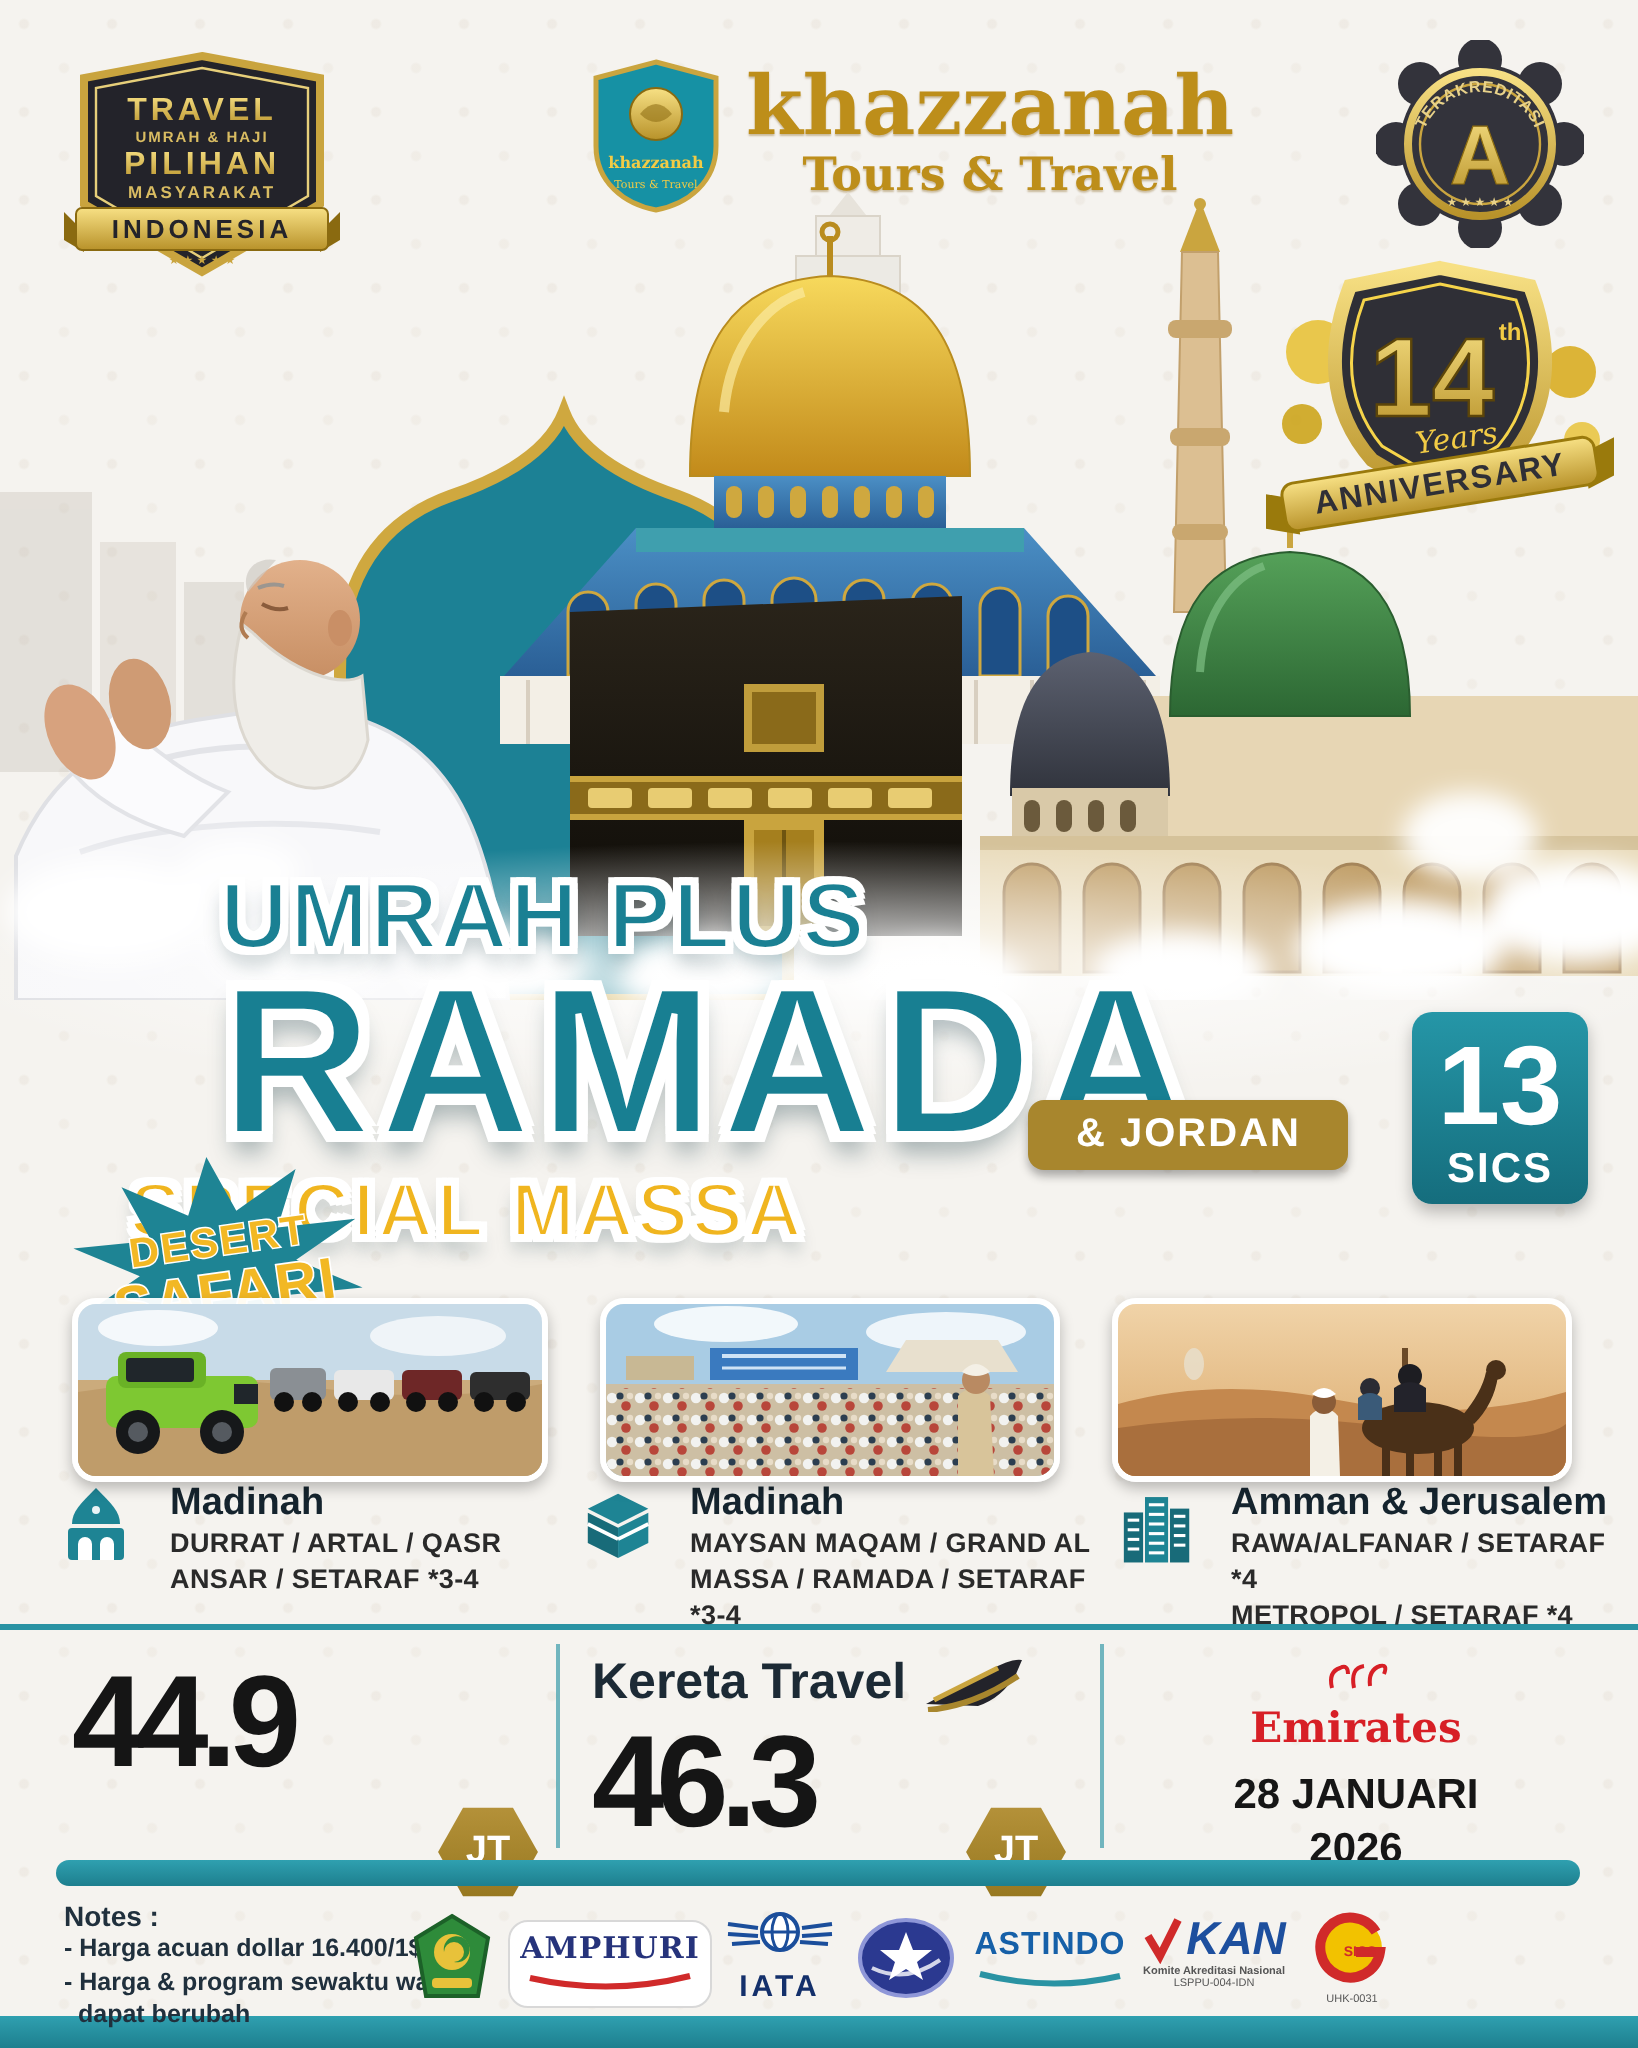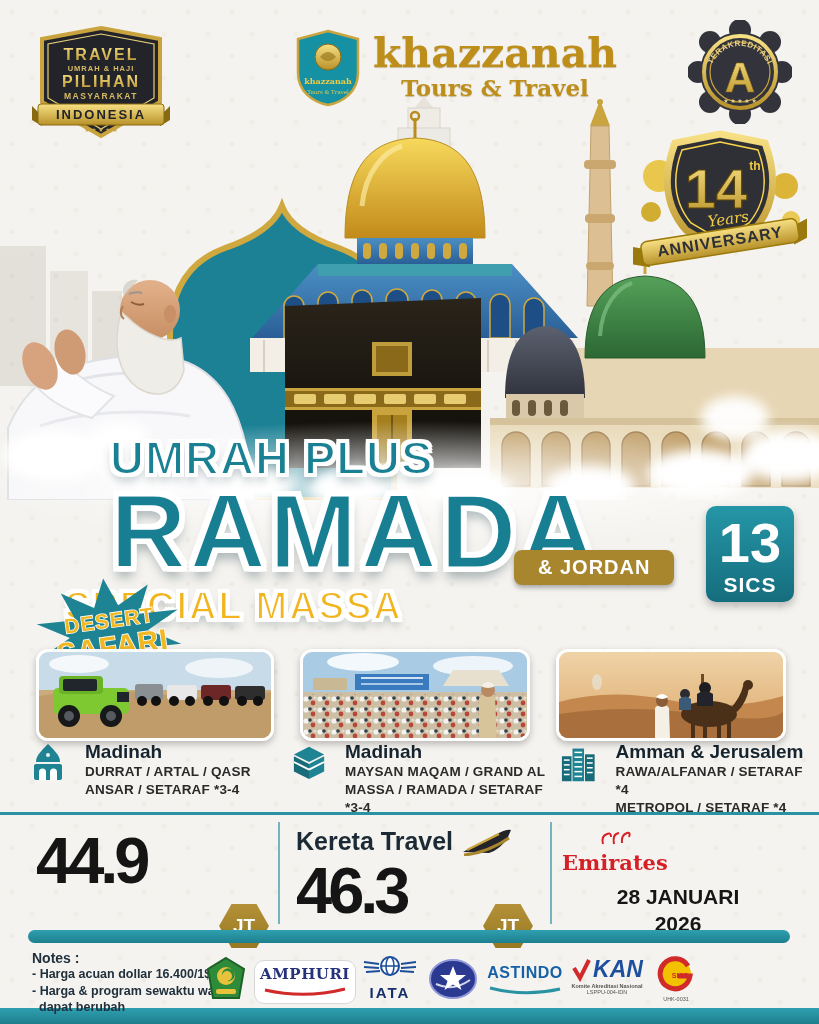--- a/index.html
+++ b/index.html
@@ -509,21 +509,21 @@
         <path d="M2 26 L34 9 Q45 3 50 4 L47 11 Q40 23 28 27 Z" fill="#23232a"></path>
         <path d="M6 24 L38 8" stroke="#caa53f" stroke-width="2.5" fill="none"></path>
         <path d="M3 29 Q26 27 48 12" stroke="#a8862d" stroke-width="3" fill="none"></path>
       </svg>
     </div>
     <div class="price-num">46.3</div>
     <div class="jt-hex" style="left:186px;top:76px;">JT</div>
   </div>
 
   <div class="abs" style="left:562px;top:828px;width:232px;">
-    <div style="display:flex;align-items:flex-start;justify-content:center;gap:28px;flex-direction:column;">
+    <div style="display:flex;align-items:center;justify-content:center;gap:28px;flex-direction:column;">
       <div style="text-align:center;">
         <svg width="36" height="20" viewBox="0 0 36 20">
           <path d="M6 16 Q4 8 10 6 Q14 4 14 9 M17 16 Q15 6 22 5 M25 15 Q24 7 30 5 Q34 4 32 9" stroke="#d71f26" stroke-width="2" fill="none"></path>
         </svg>
         <div class="emirates-txt">Emirates</div>
       </div>
     </div>
     <div class="date-txt">
       <div>28 JANUARI</div>
       <div>2026</div>

